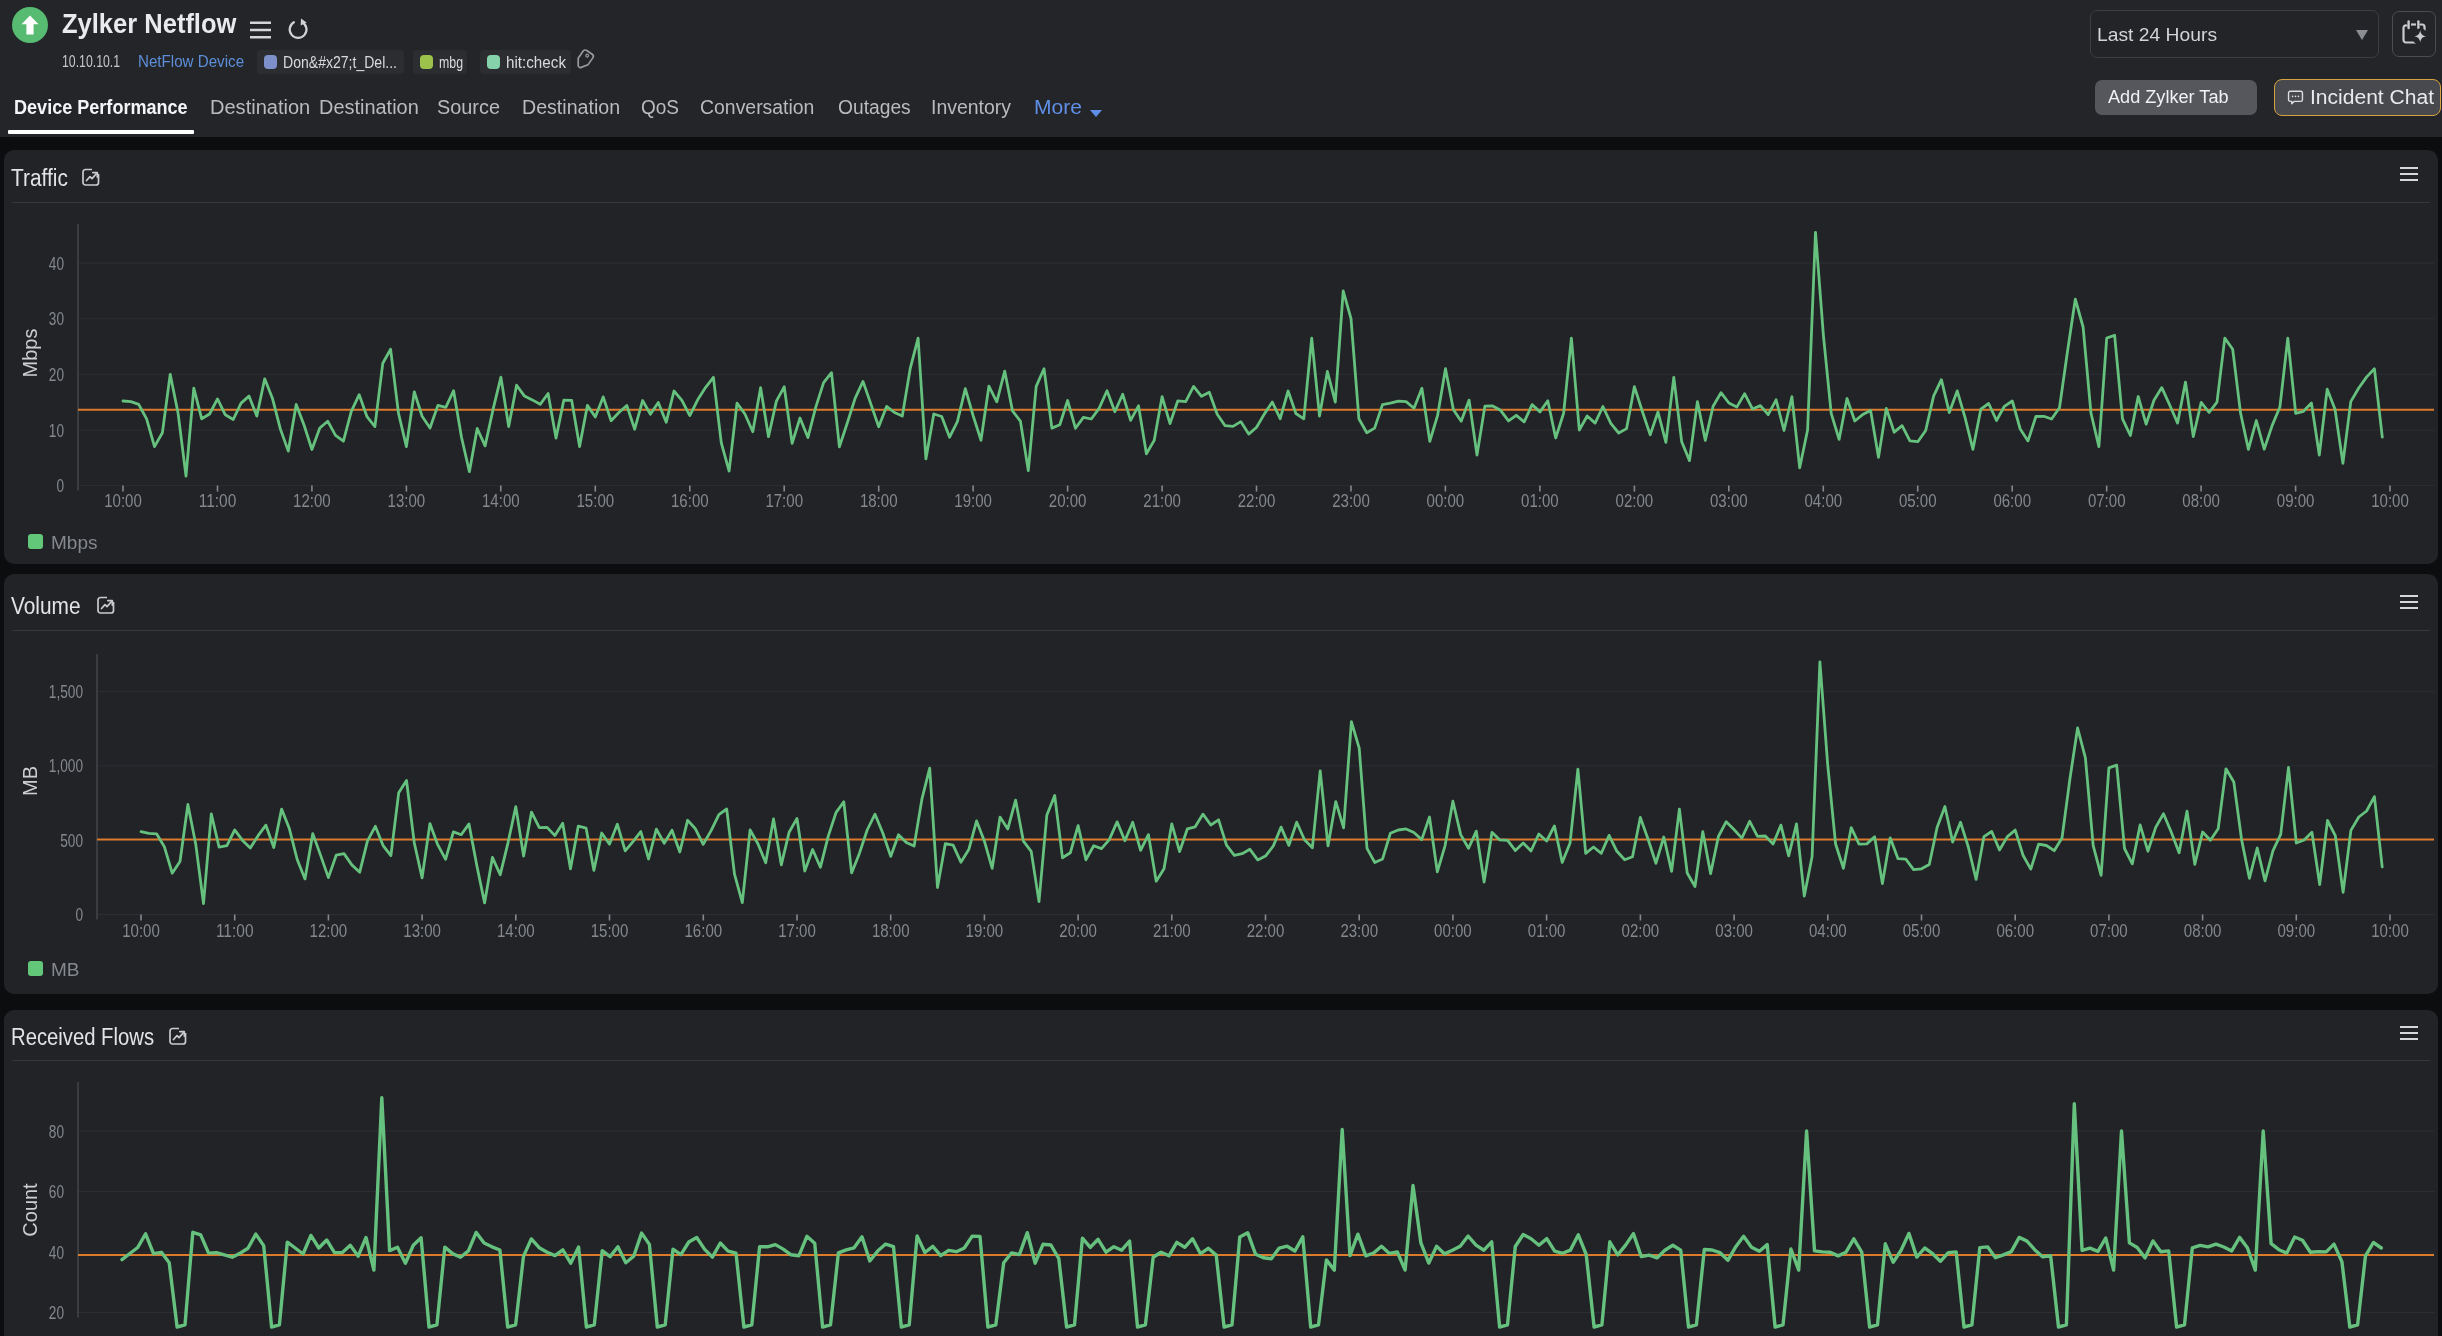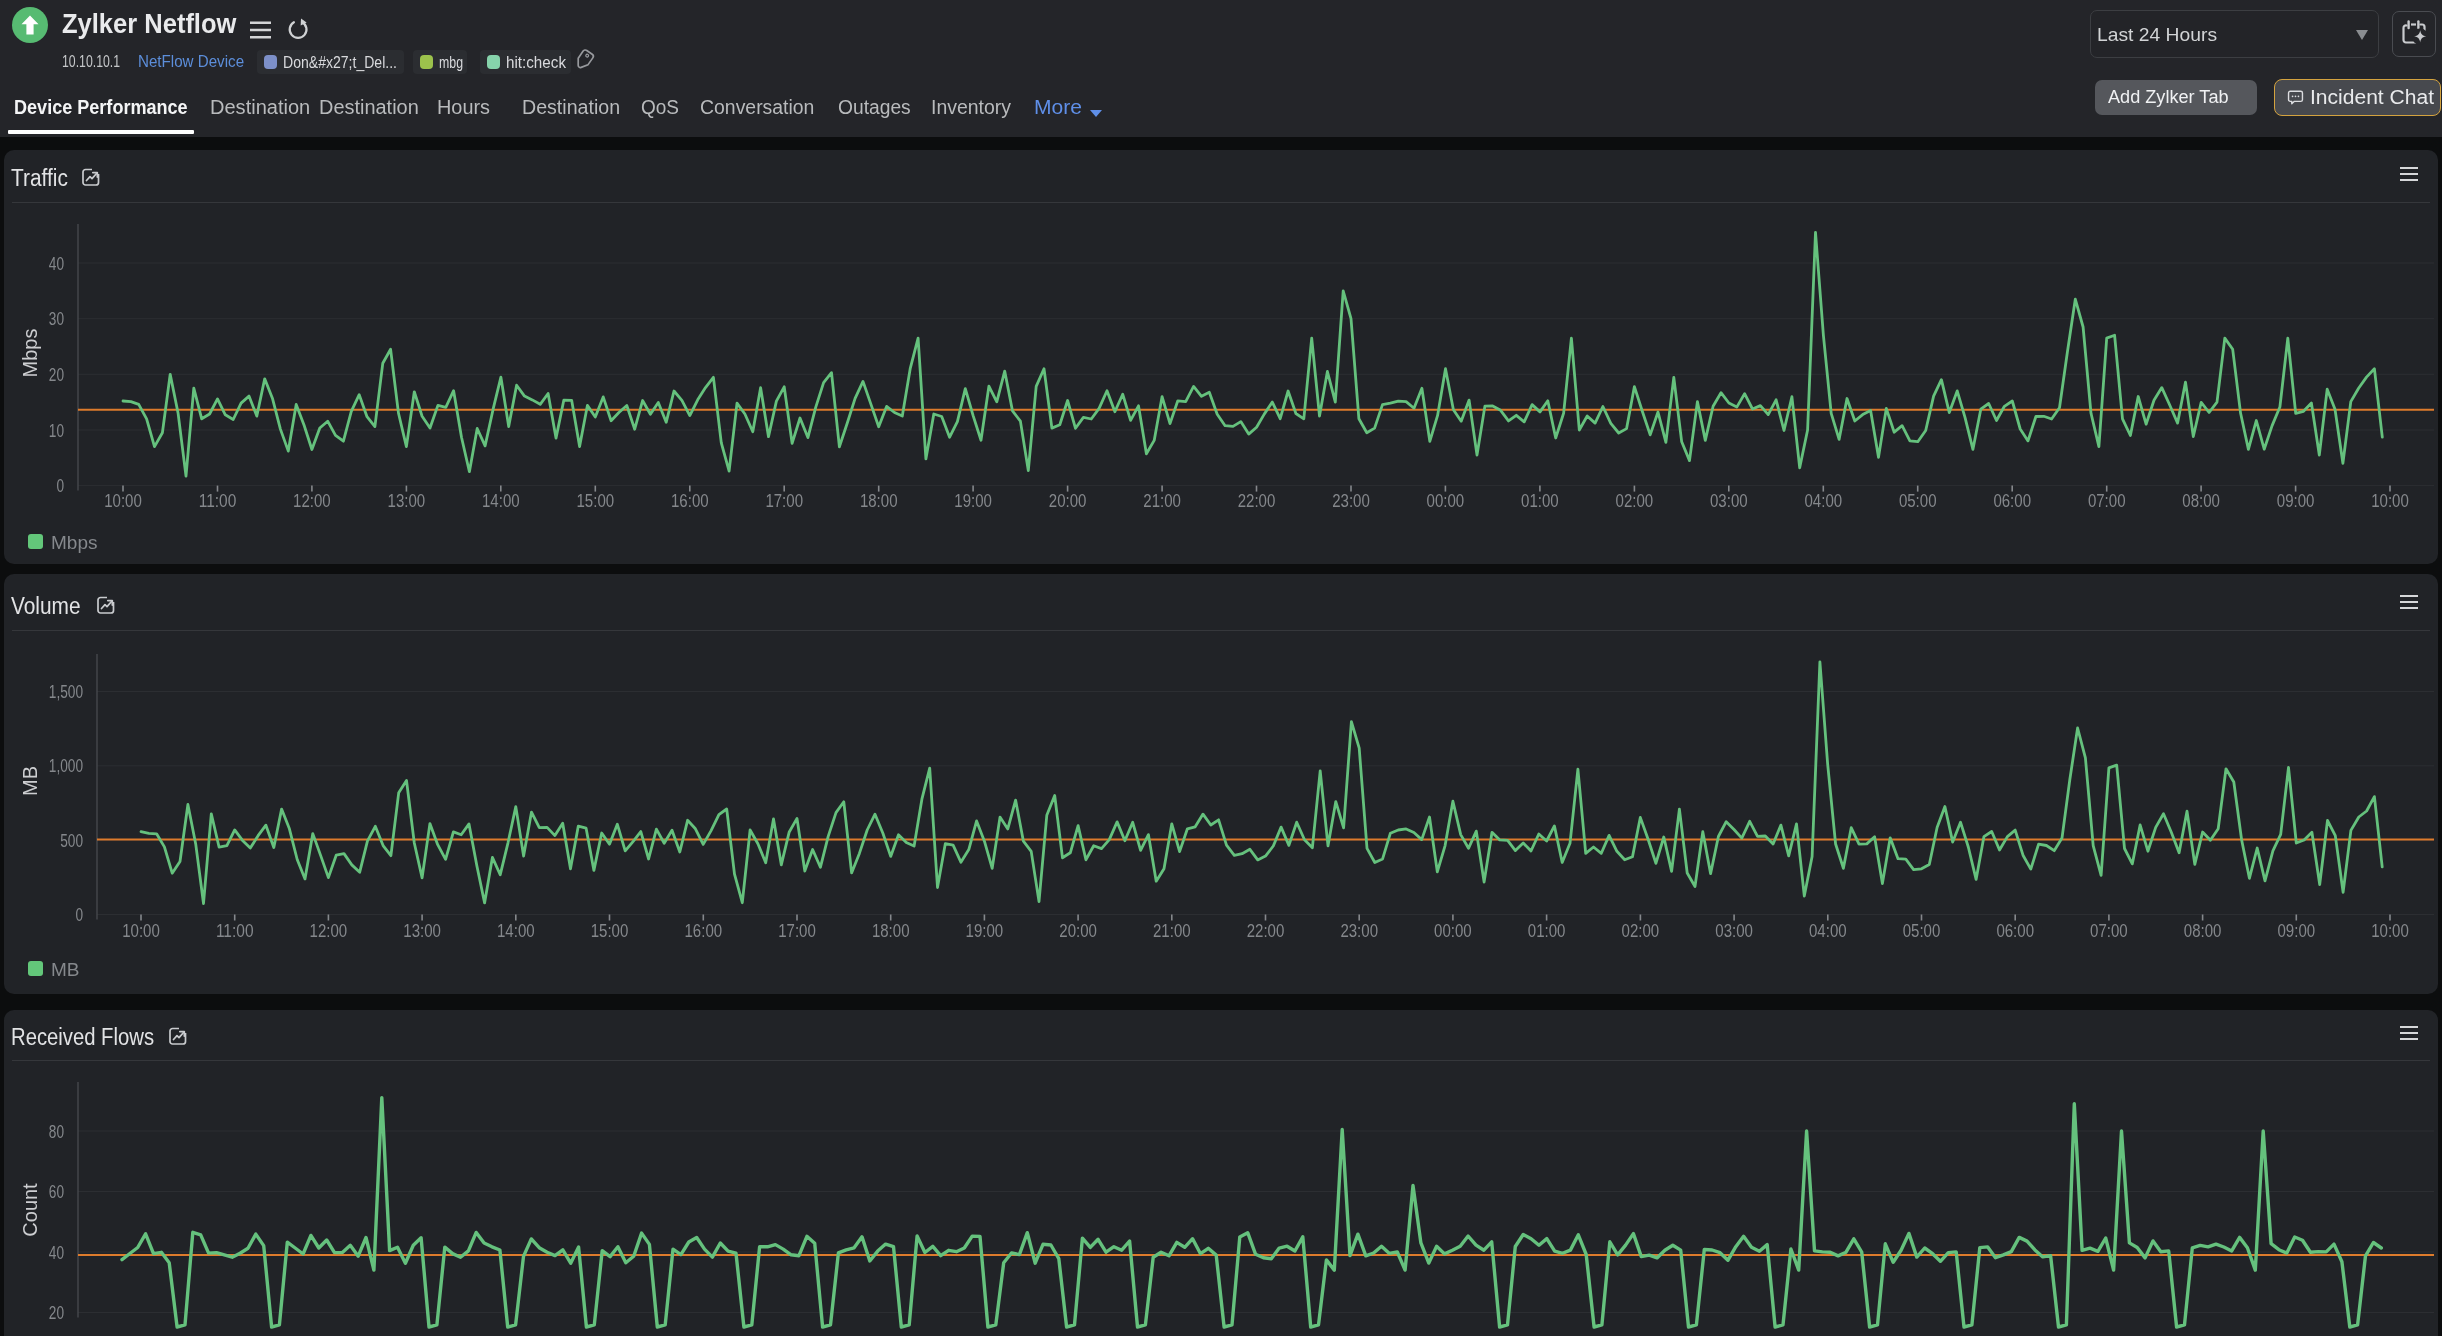--- a/index.html
+++ b/index.html
@@ -39,21 +39,21 @@
 <div class="abs" style="left:506px;top:52.5px;font-size:17px;color:#d9dadd;transform:scaleX(0.894);transform-origin:0 0;white-space:nowrap">hit:check</div>
 <svg width="26" height="30" viewBox="0 0 26 30" style="position:absolute;left:573px;top:46px">
 <g transform="rotate(35 11 14)">
 <path d="M 5.2 15.8 L 5.2 7.2 A 2.6 2.6 0 0 1 7.8 4.6 L 14.4 4.6 A 2.6 2.6 0 0 1 17 7.2 L 17 15.8 L 12.9 21.7 A 2.2 2.2 0 0 1 9.3 21.7 Z" fill="none" stroke="#97999d" stroke-width="1.7"></path>
 <circle cx="11.1" cy="8.6" r="1.4" fill="none" stroke="#97999d" stroke-width="1.2"></circle>
 </g>
 </svg>
 <div class="abs" style="left:14px;top:96px;font-size:20px;color:#f4f5f6;font-weight:bold;transform:scaleX(0.903);transform-origin:0 0;white-space:nowrap">Device Performance</div>
 <div class="abs" style="left:210px;top:96px;font-size:20px;color:#b9bbbd;transform:scaleX(1.002);transform-origin:0 0;white-space:nowrap">Destination</div>
 <div class="abs" style="left:319px;top:96px;font-size:20px;color:#b9bbbd;transform:scaleX(0.997);transform-origin:0 0;white-space:nowrap">Destination</div>
-<div class="abs" style="left:437px;top:96px;font-size:20px;color:#b9bbbd;transform:scaleX(0.994);transform-origin:0 0;white-space:nowrap">Hours</div>
+<div class="abs" style="left:437px;top:96px;font-size:20px;color:#b9bbbd;transform:scaleX(0.994);transform-origin:0 0;white-space:nowrap">Source</div>
 <div class="abs" style="left:522px;top:96px;font-size:20px;color:#b9bbbd;transform:scaleX(0.980);transform-origin:0 0;white-space:nowrap">Destination</div>
 <div class="abs" style="left:641px;top:96px;font-size:20px;color:#b9bbbd;transform:scaleX(0.950);transform-origin:0 0;white-space:nowrap">QoS</div>
 <div class="abs" style="left:700px;top:96px;font-size:20px;color:#b9bbbd;transform:scaleX(0.971);transform-origin:0 0;white-space:nowrap">Conversation</div>
 <div class="abs" style="left:838px;top:96px;font-size:20px;color:#b9bbbd;transform:scaleX(0.962);transform-origin:0 0;white-space:nowrap">Outages</div>
 <div class="abs" style="left:931px;top:96px;font-size:20px;color:#b9bbbd;transform:scaleX(0.973);transform-origin:0 0;white-space:nowrap">Inventory</div>
 <div class="abs" style="left:1034px;top:95px;font-size:21px;color:#5f8fe8;transform:scaleX(1.003);transform-origin:0 0;white-space:nowrap">More</div>
 <div class="abs" style="left:1090px;top:110px;width:0;height:0;border-left:6.5px solid transparent;border-right:6.5px solid transparent;border-top:7px solid #5f8fe8"></div>
 <div class="abs" style="left:8px;top:130px;width:186px;height:4px;background:#ffffff;border-radius:1px"></div>
 <div class="abs" style="left:2090px;top:10px;width:289px;height:48px;border:1px solid #3c3e42;border-radius:7px;background:#232428"></div>
 <div class="abs" style="left:2097px;top:24px;font-size:19px;color:#d2d4d6;transform:scaleX(1.015);transform-origin:0 0;white-space:nowrap">Last 24 Hours</div>

